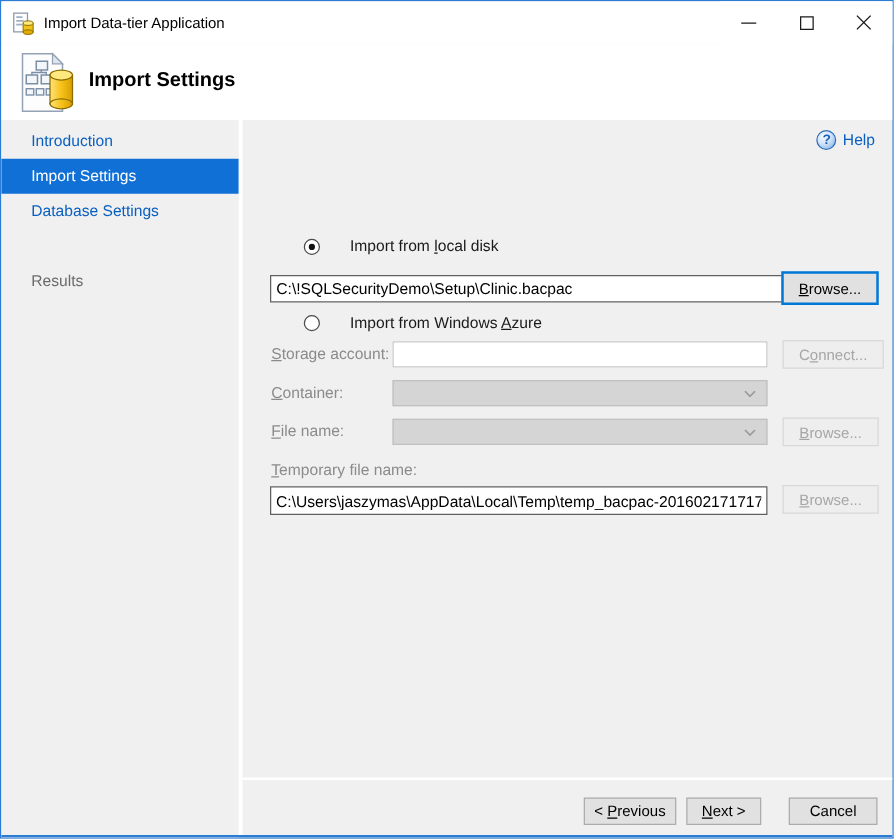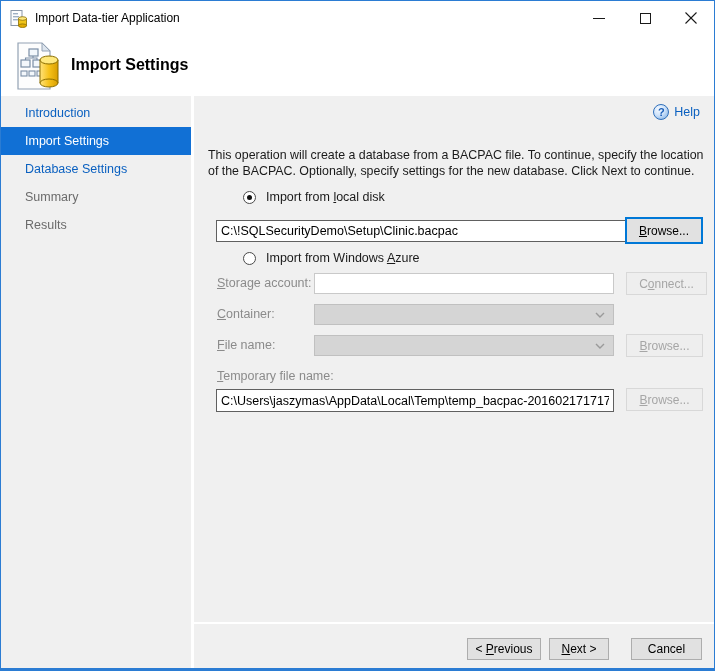--- a/index.html
+++ b/index.html
@@ -29,21 +29,21 @@
   .navitem.link { color:#0a60c0; }
   .navitem.selected { background:#1170d5; color:#fff; }
   .navitem.future { color:#6b6b6b; }
   
   .helplink { position:absolute; top:103px; right:14px; display:flex; align-items:center; gap:5px; color:#0a60c0; font-size:12.5px; }
   .helpicon { width:16px; height:16px; border-radius:50%; border:1px solid #2f6fba;
     background:radial-gradient(circle at 35% 30%, #f4f9ff 0%, #cfe3fa 45%, #76a9e0 100%);
     display:flex; align-items:center; justify-content:center; font-weight:bold; font-size:11px; color:#1b5fb8; }
   .heading { position:absolute; left:207px; top:128px; font-weight:bold; font-size:12.5px; color:#000; }
   .para { position:absolute; left:207px; top:147px; width:506px; font-size:12.4px; line-height:15.5px; color:#1a1a1a; }
-  .radiorow { position:absolute; display:flex; align-items:center; gap:10px; font-size:12.5px; color:#1a1a1a;padding-left:35px; }
+  .radiorow { position:absolute; display:flex; align-items:center; gap:24px; font-size:12.5px; color:#1a1a1a;padding-left:35px; }
   .radio { width:13px; height:13px; border:1px solid #4a4a4a; border-radius:50%; background:#fff; display:flex; align-items:center; justify-content:center; flex:0 0 auto; }
   .radio .dot { width:5px; height:5px; border-radius:50%; background:#111; }
   .ak { text-decoration:underline; }
   .txtinput { position:absolute; border:1px solid #606060; background:#fff; font-family:"Liberation Sans", sans-serif; font-size:12.5px; color:#000; padding:0 4px; outline:none; }
   .txtinput.dim { border:1px solid #c9c9c9; }
   .btn { position:absolute; background:#e1e1e1; border:1px solid #adadad; font-family:"Liberation Sans", sans-serif; font-size:12px; color:#000; display:flex; align-items:center; justify-content:center; }
   .btn.focused { border:2px solid #0078d7; }
   .btn.disabled { background:#eeeeee; border:1px solid #d8d8d8; color:#a6a6a6; }
   .flabel { position:absolute; left:216px; font-size:12.5px; color:#8b8b8b; }
   .combo { position:absolute; left:313px; width:300px; height:21px; background:#d5d5d5; border:1px solid #c0c0c0; display:flex; align-items:center; justify-content:flex-end; padding-right:8px; }
@@ -110,35 +110,31 @@
   <div class="sidebar">
     <div class="navitem link" style="top:3px">
         <span>Introduction</span>
       </div>
     <div class="navitem selected" style="top:31px">
         <span>Import Settings</span>
       </div>
     <div class="navitem link" style="top:59px">
         <span>Database Settings</span>
       </div>
-    <div class="navitem future" style="top:87px">
-        <span>Summary</span>
-      </div>
     <div class="navitem future" style="top:115px">
         <span>Results</span>
       </div>
   </div>
   <div class="vsep"></div>
 
   <div class="helplink">
     <span class="helpicon">?</span>
     <span>Help</span>
   </div>
 
-  <div class="para">This operation will create a database from a BACPAC file. To continue, specify the location of the BACPAC.  Optionally, specify settings for the new database. Click Next to continue.</div>
 
   <div class="radiorow" style="left:207px; top:189px;">
     <span class="radio">
         <span class="dot"></span>
       </span>
     <span><span>Import from </span><span class="ak">l</span><span>ocal disk</span></span>
   </div>
   <input class="txtinput" style="left: 215px; top: 219px; width: 440px; height: 22px;" value="C:\!SQLSecurityDemo\Setup\Clinic.bacpac">
   <button class="btn focused" style="left:624px; top:216px; width:78px; height:27px;">
       <span><span class="ak">B</span><span>rowse...</span></span>

